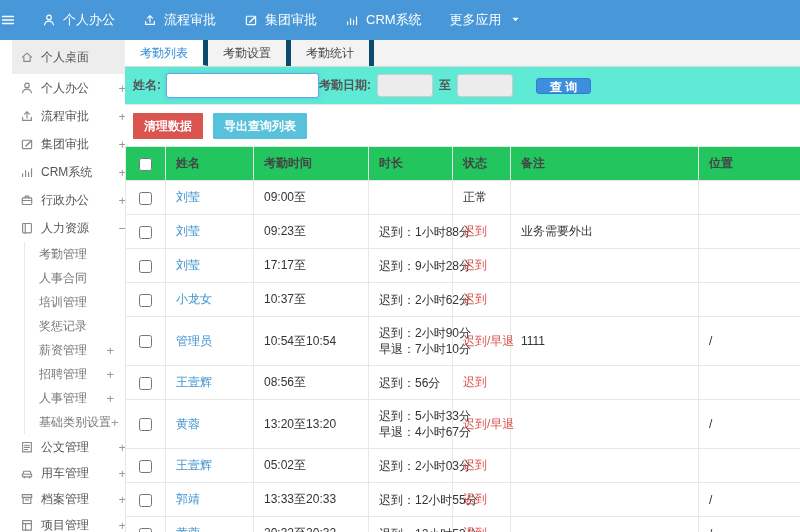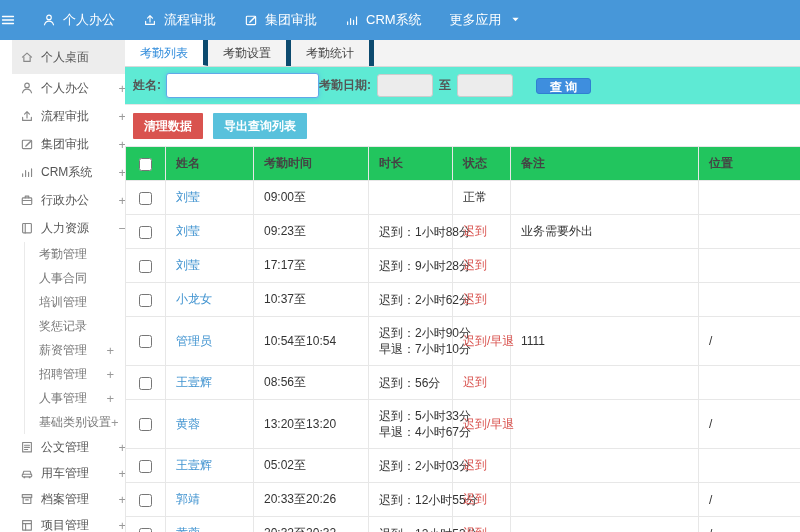--- a/index.html
+++ b/index.html
@@ -496,21 +496,21 @@
     <td class="status red">迟到</td>
     <td class="note"></td>
     <td class="loc"></td>
   </tr>
 
   <tr>
     <td class="c-check">
       <input type="checkbox" style="">
     </td>
     <td class="name">郭靖</td>
-    <td class="time">20:33至20:26</td>
+    <td class="time">13:33至20:33</td>
     <td class="duration">
       <div>迟到：12小时55分</div>
 
     </td>
     <td class="status red">迟到</td>
     <td class="note"></td>
     <td class="loc">/</td>
   </tr>
 
   <tr>

